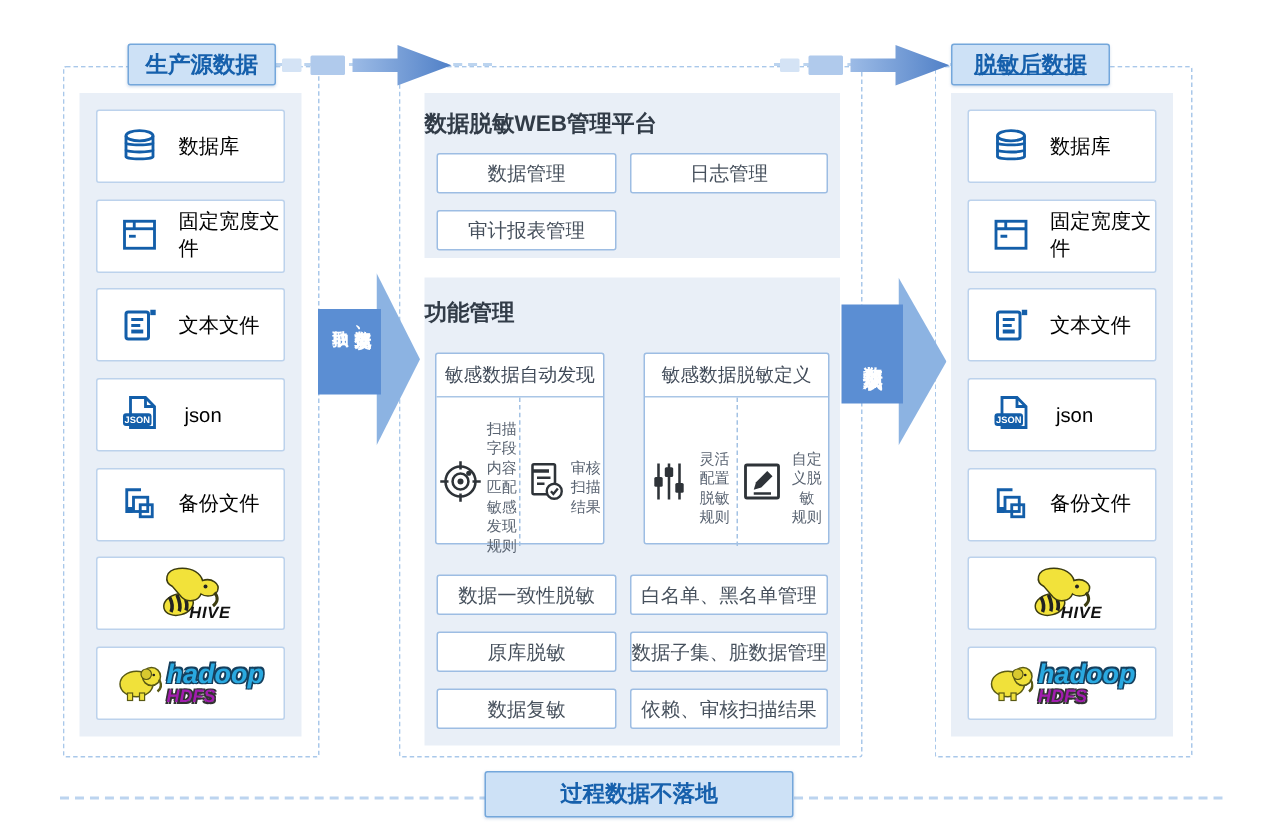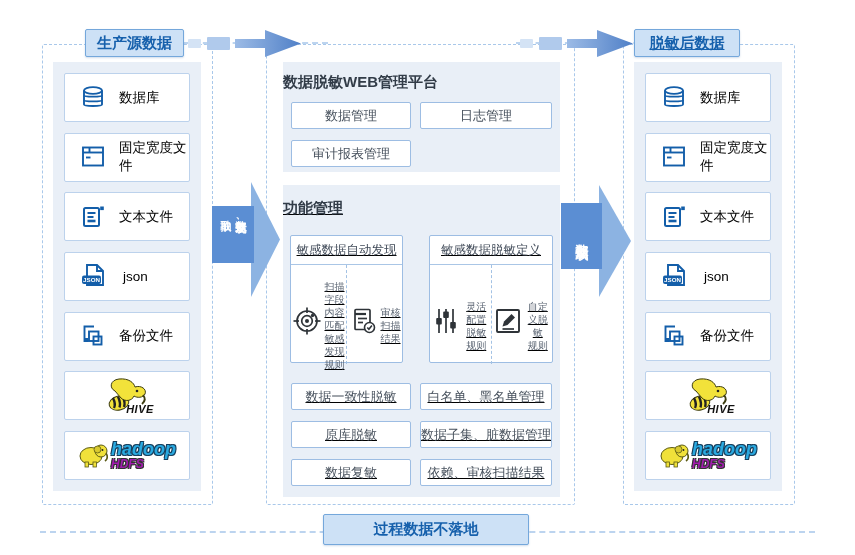--- a/index.html
+++ b/index.html
@@ -217,21 +217,21 @@
 
   <div class="panel" style="left:283px;top:62px;width:277px;height:110px;">
     <div class="panel-title" style="margin-top:11px;">数据脱敏WEB管理平台</div>
     <div class="btn-grid" style="margin-top:10px;">
       <div class="mini-btn">数据管理</div>
       <div class="mini-btn">日志管理</div>
       <div class="mini-btn">审计报表管理</div>
     </div>
   </div>
 
-  <div class="panel" style="left:283px;top:185px;width:277px;height:312px;text-decoration:underline;">
+  <div class="panel" style="left:283px;top:185px;width:277px;height:312px;">
     <div class="panel-title" style="margin-top:14px;">功能管理</div>
 
     <div class="group-row" style="margin-top:17px;">
       <div class="group-box g1">
         <div class="group-head">敏感数据自动发现</div>
         <div class="group-body">
           <div class="feat-cell divided">
             <span>
               <svg width="32" height="32" viewBox="0 0 32 32">
                   <g fill="none" stroke="#2e3338" stroke-width="1.7">

